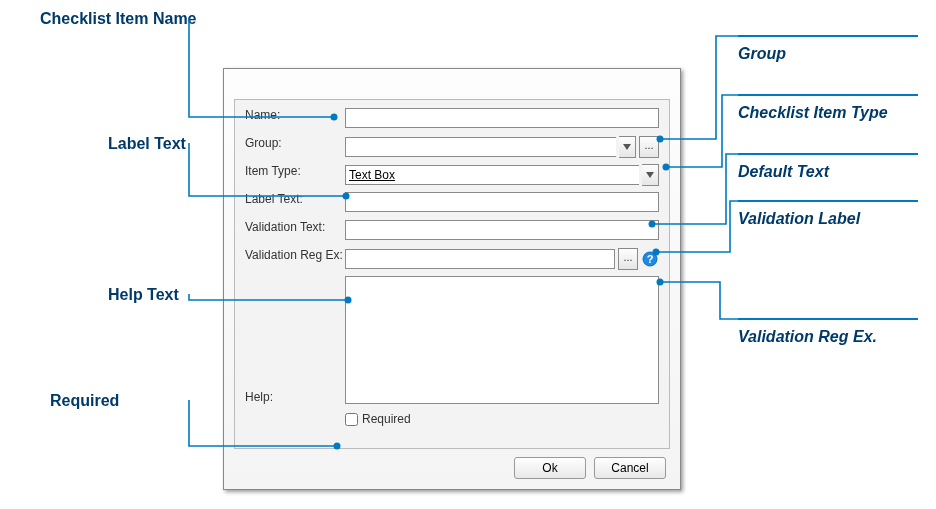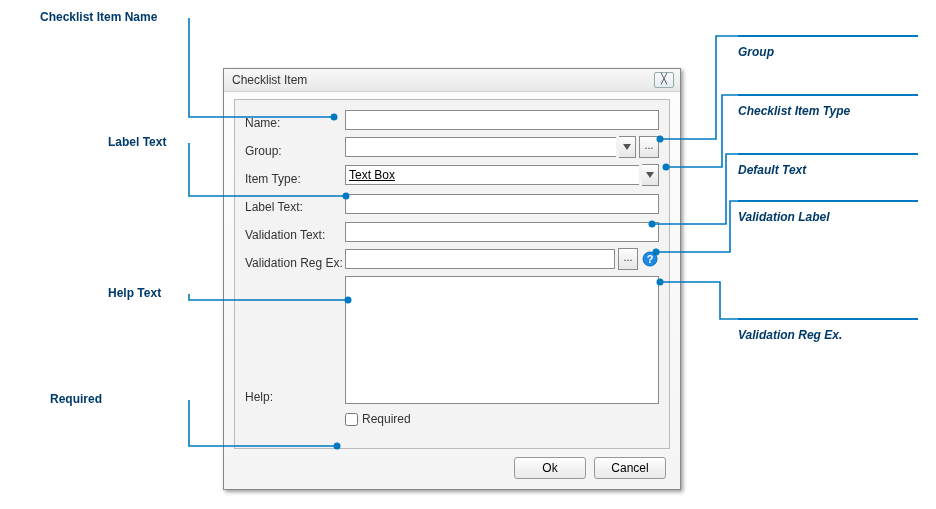--- a/index.html
+++ b/index.html
@@ -56,21 +56,21 @@
     left: 10px;
     right: 10px;
     top: 30px;
     bottom: 40px;
     border: 1px solid #bbb;
     background: #f3f3f3;
     padding: 8px 10px 8px 10px;
   }
   .row {
     display: flex;
-    align-items: flex-end;
+    align-items: flex-start;
     margin-bottom: 6px;
     height: 22px;
   }
   .row .lbl {
     width: 100px;
     font-size: 12px;
     color: #333;
   }
   .row .ctl {
     flex: 1;
@@ -157,21 +157,21 @@
     border-radius:3px;
     background: linear-gradient(#fefefe,#e8e8e8);
     font-size:12px;
     cursor:pointer;
   }
   
   .callout {
     position:absolute;
     font-family: Verdana, "Segoe UI", sans-serif;
     font-weight:bold;
-    font-size:12px;
+    font-size:16px;
     color:#003a6a;
     white-space:nowrap;
   }
   .callout.right {
     border-top:2px solid #0079c1;
     padding-top:8px;
     font-style:italic;
   }
   svg.leads {
     position:absolute;
@@ -187,26 +187,20 @@
     fill:none;
   }
   svg.leads circle {
     fill:#0079c1;
   }
 </style>
 </head>
 <body>
 
 <div class="dialog">
-  <div class="titlebar">
-    <span>Checklist Item</span>
-    <div class="close-btn">
-      <span>╳</span>
-    </div>
-  </div>
 
   <div class="form-area">
 
     <div class="row">
       <div class="lbl">Name:</div>
       <div class="ctl">
         <input class="text" type="text" value="" style="">
       </div>
     </div>
 

